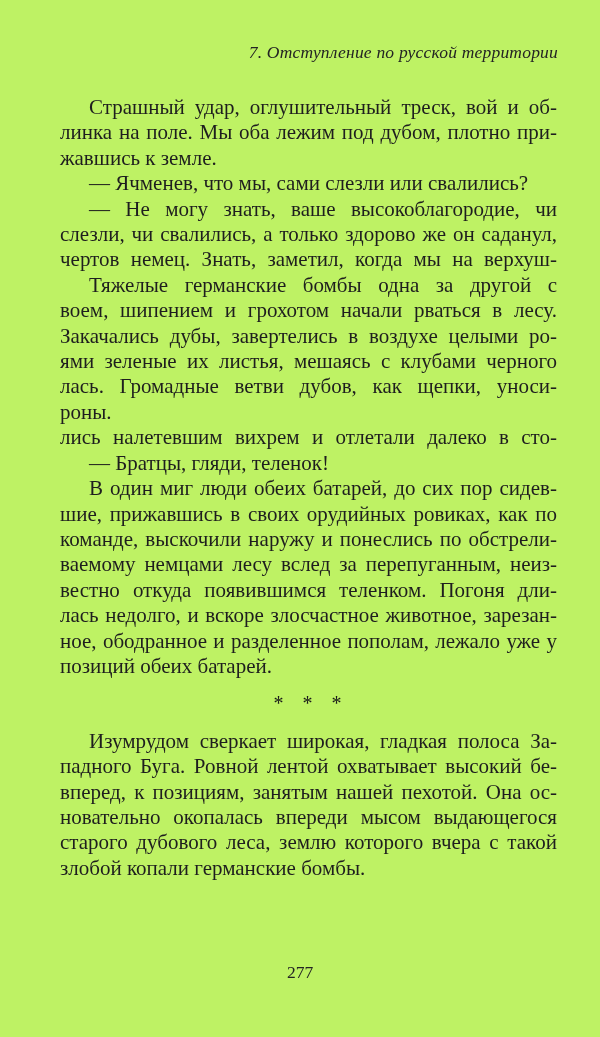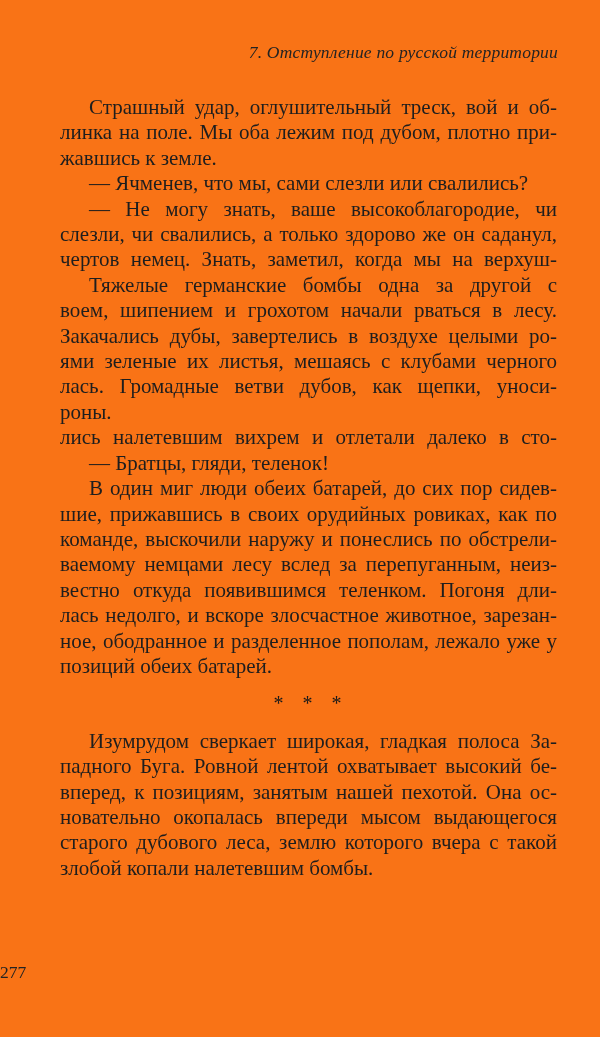--- a/index.html
+++ b/index.html
@@ -4,21 +4,21 @@
 <style>
   html, body {
     margin: 0;
     padding: 0;
     background: #ffffff;
   }
   .page {
     position: relative;
     width: 600px;
     height: 1037px;
-    background: #f97316;
+    background: #bef264;
     font-family: "Liberation Serif", "DejaVu Serif", serif;
     color: #1e1e1e;
     overflow: hidden;
   }
   .running-header {
     position: absolute;
     top: 42px;
     right: 42px;
     font-style: italic;
     font-size: 17.5px;
@@ -51,21 +51,21 @@
     word-spacing: 10px;
     margin: 12px 0;
     line-height: 25.4px;
     color: #1a1a1a;
   }
   .page-number {
     position: absolute;
     top: 962px;
     left: 0;
     width: 100%;
-    text-align: left;
+    text-align: center;
     font-size: 17.5px;
     color: #232323;
   }
 </style>
 </head>
 <body>
 
 <div class="page">
   <div class="running-header">7. Отступление по русской территории</div>
 
@@ -105,18 +105,18 @@
         <div class="line">ное, ободранное и разделенное пополам, лежало уже у</div>
         <div class="line last">позиций обеих батарей.</div>
       </div>
       <div class="separator">* * *</div>
       <div class="para">
         <div class="line first">Изумрудом сверкает широкая, гладкая полоса За-</div>
         <div class="line">падного Буга. Ровной лентой охватывает высокий бе-</div>
         <div class="line">вперед, к позициям, занятым нашей пехотой. Она ос-</div>
         <div class="line">новательно окопалась впереди мысом выдающегося</div>
         <div class="line">старого дубового леса, землю которого вчера с такой</div>
-        <div class="line last">злобой копали налетевшим бомбы.</div>
+        <div class="line last">злобой копали германские бомбы.</div>
       </div>
     </div>
 
   <div class="page-number">277</div>
 </div>
 
 </body></html>

